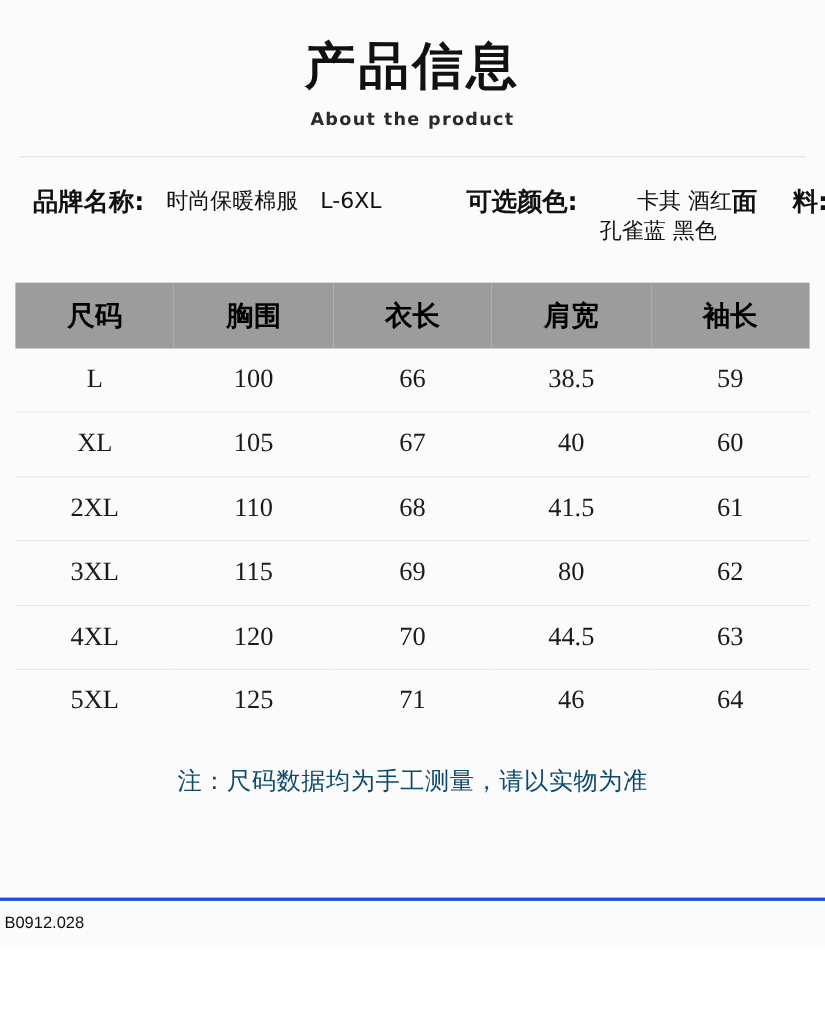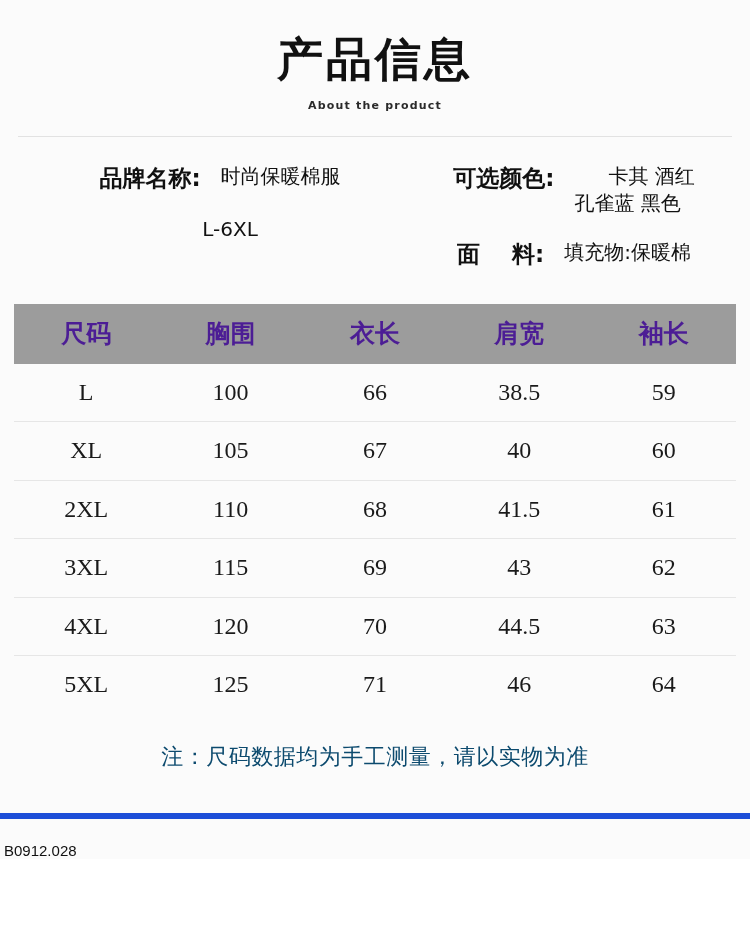--- a/index.html
+++ b/index.html
@@ -31,40 +31,39 @@
     font-weight: bold;
     font-size: 46px;
     letter-spacing: 3px;
     color: #111111;
     line-height: 1.1;
   }
   .header-sub {
     margin-top: 14px;
     font-family: "DejaVu Sans", sans-serif;
     font-weight: bold;
-    font-size: 11px;
+    font-size: 16px;
     letter-spacing: 1.2px;
     color: #2a2a2a;
   }
   .rule {
     margin: 24px 18px 0 18px;
     height: 1px;
     background: #e2e2e2;
   }
   
   .info {
     margin: 26px 0 0 0;
     padding: 0 26px 0 30px;
     display: flex;
     justify-content: space-between;
   }
   .info-col {
     display: flex;
-    flex-direction: column;
-    align-items: center;
+    flex-direction: row;
   }
   .info-col.left { width: 380px; }
   .info-col.right { width: 300px; }
   .info-row {
     display: flex;
     align-items: flex-start;
     margin-bottom: 22px;
     font-size: 23px;
     line-height: 1.35;
   }
@@ -90,21 +89,21 @@
   .table-wrap {
     margin: 12px 14px 0 14px;
   }
   table.size-table {
     width: 100%;
     border-collapse: collapse;
     table-layout: fixed;
   }
   table.size-table thead th {
     background: #9c9c9c;
-    color: #4c1d95;
+    color: #000000;
     font-family: "DejaVu Sans", sans-serif;
     font-weight: bold;
     font-size: 25px;
     height: 58px;
     text-align: center;
     border: none;
   }
   table.size-table tbody td {
     height: 55.5px;
     text-align: center;
@@ -125,23 +124,23 @@
     font-size: 22px;
     color: #0c4a6e;
     letter-spacing: 0.5px;
   }
   .bottom-bar {
     position: absolute;
     left: 0;
     right: 0;
     bottom: 0;
     height: 40px;
-    border-top: 6px solid #1d4ed8;
-    display: flex;
-    align-items: flex-end;
+    border-top: 3px solid #1d4ed8;
+    display: flex;
+    align-items: center;
   }
   .bottom-code {
     font-family: "Liberation Sans", sans-serif;
     font-size: 15px;
     color: #111;
     padding-left: 4px;
   }
 </style>
 </head>
 <body>
@@ -223,21 +222,21 @@
           <td>2XL</td>
           <td>110</td>
           <td>68</td>
           <td>41.5</td>
           <td>61</td>
         </tr>
         <tr>
           <td>3XL</td>
           <td>115</td>
           <td>69</td>
-          <td>43</td>
+          <td>80</td>
           <td>62</td>
         </tr>
         <tr>
           <td>4XL</td>
           <td>120</td>
           <td>70</td>
           <td>44.5</td>
           <td>63</td>
         </tr>
         <tr>

